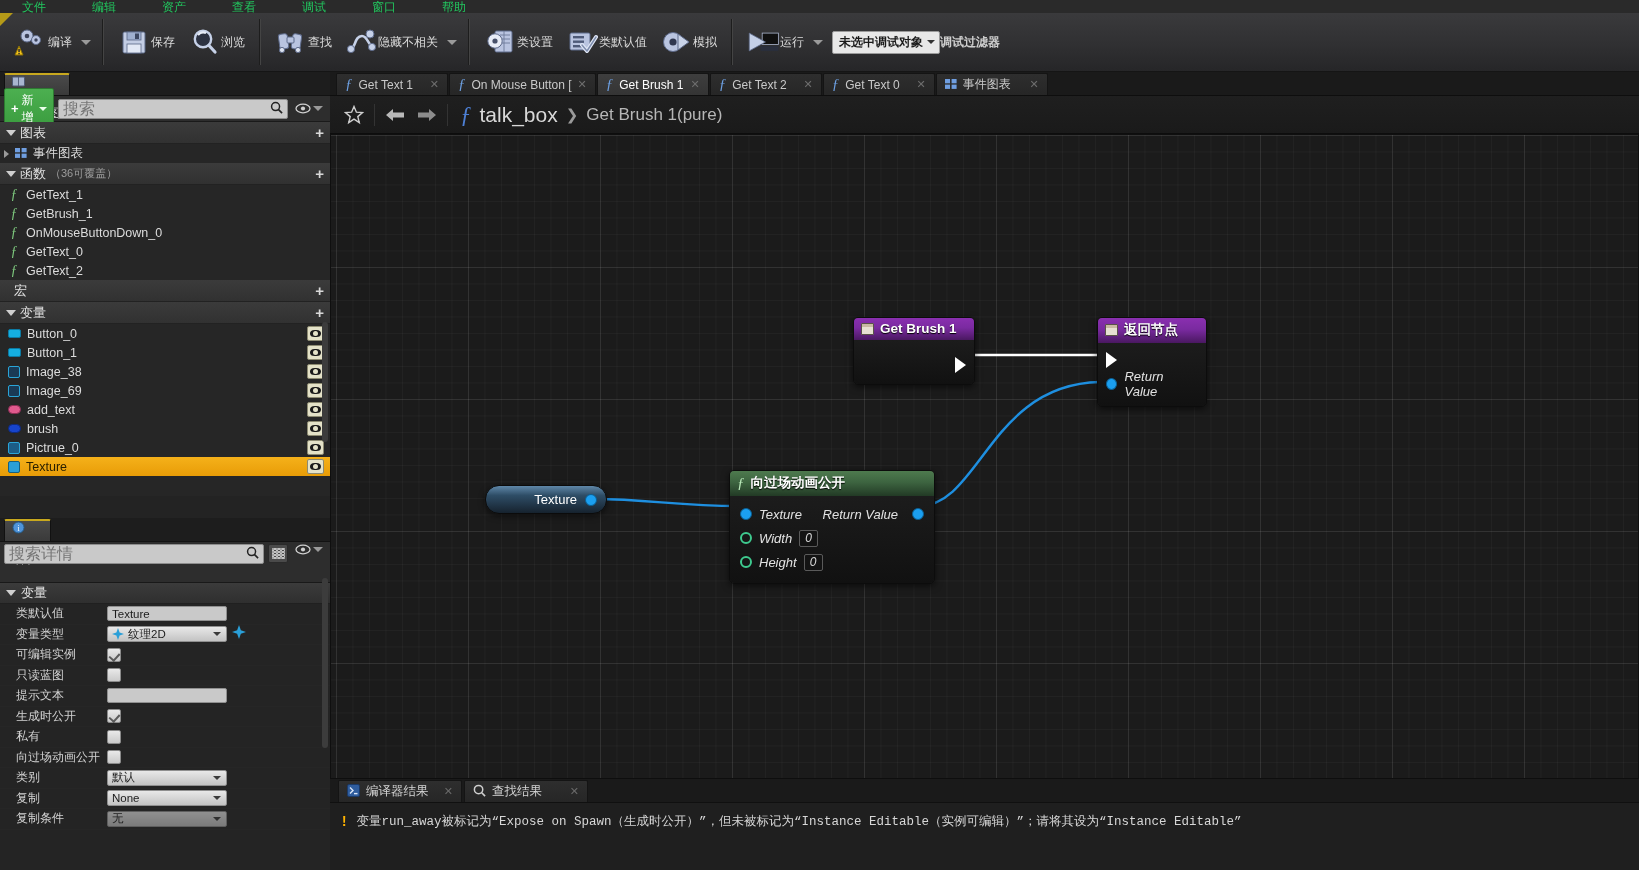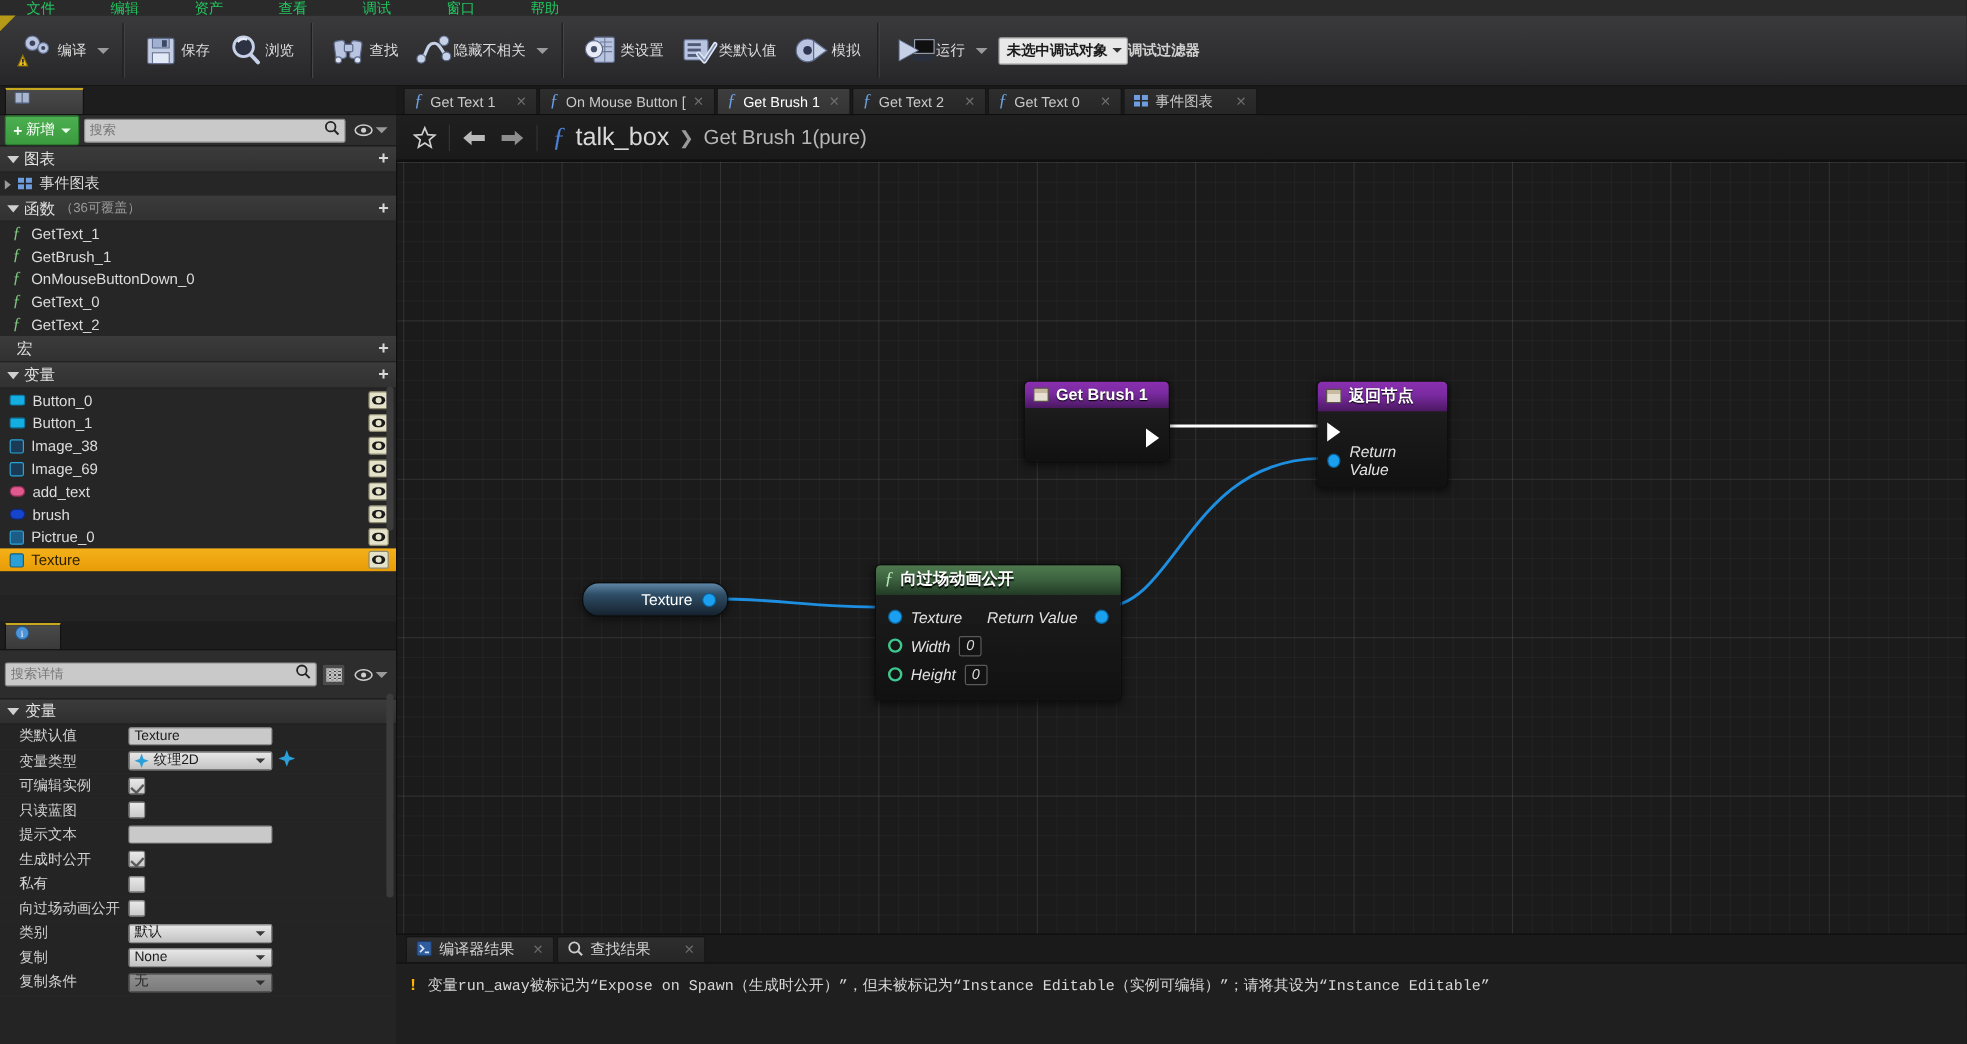--- a/index.html
+++ b/index.html
@@ -86,21 +86,21 @@
     background: linear-gradient(180deg,#4caf50,#3a9b3e); color:#fff; font-size:12px;
     border:1px solid #2d7a31; border-radius:2px; padding: 3px 6px; display:flex; align-items:center; gap:3px;
   }
   .btn-add .plus { font-weight:bold; font-size:13px; line-height:11px; }
   .btn-add .cd { width:0;height:0;border-left:4px solid transparent;border-right:4px solid transparent;border-top:4px solid #eaffea; margin-left:2px;}
   .searchbox {
     flex:1; height:20px; background:#c9c9c9; border:1px solid #8d8d8d; border-radius:2px;
     display:flex; align-items:center; padding: 0 4px; position:relative;
   }
   .searchbox input {
-    flex:1; border:none; outline:none; background:transparent; font-size:11px; color:#222;
+    flex:1; border:none; outline:none; background:transparent; font-size:16px; color:#222;
     font-family:"Liberation Sans",sans-serif;
   }
   .searchbox input::placeholder { color:#777; }
   .eye-btn { display:flex; align-items:center; gap:2px; padding: 0 3px; }
 
   .tree { background:#262626; overflow:hidden; position:relative; }
   .sec-head {
     height: 22px; display:flex; align-items:center; justify-content:space-between;
     background: linear-gradient(180deg,#3b3b3b,#313131); border-bottom:1px solid #222;
     padding: 0 6px 0 6px; font-size:13px; color:#e0e0e0;
@@ -118,21 +118,21 @@
   .tree-row.sel { background: linear-gradient(180deg,#f5b11a,#e89c07); color:#2a2000; }
   .fn-ico { color:#7ec97e; font-style:italic; font-family:"Liberation Serif",serif; font-size:14px; width:12px; text-align:center; }
   .var-ico { width:13px; height:9px; border-radius:2px; display:inline-block; }
   .eye-cell { margin-left:auto; width:17px; height:15px; margin-right:6px;
     background:#e4e2c8; border:1px solid #8d8b72; border-radius:2px; display:flex; align-items:center; justify-content:center;}
   .eye-glyph { width:11px;height:7px;border-radius:50%/60%; background:#1a1a1a; position:relative;}
   .eye-glyph:after{content:"";position:absolute;left:3px;top:1px;width:5px;height:5px;border-radius:50%;background:#e4e2c8;}
 
   .details-panel { position:absolute; left:0; top:446px; width:330px; height:424px; background:#242424; }
   .det-searchrow {
-    height:41px; display:flex; align-items:center; gap:4px; padding:2px 4px; background:#2d2d2d;
+    height:41px; display:flex; align-items:flex-start; gap:4px; padding:2px 4px; background:#2d2d2d;
     border-bottom:1px solid #191919;
   }
   .grid-btn { width:20px;height:19px;background:#4a4a4a;border:1px solid #2a2a2a;border-radius:2px;
               display:flex;align-items:center;justify-content:center; }
   .grid-dots { width:13px;height:11px;
     background-image: repeating-linear-gradient(90deg,#d6d6d6 0 2px,transparent 2px 4px),
                       repeating-linear-gradient(0deg,#d6d6d6 0 2px,transparent 2px 3px);
     background-blend-mode: multiply; opacity:.85;}
   .det-body { position:relative; }
   .det-cat {

